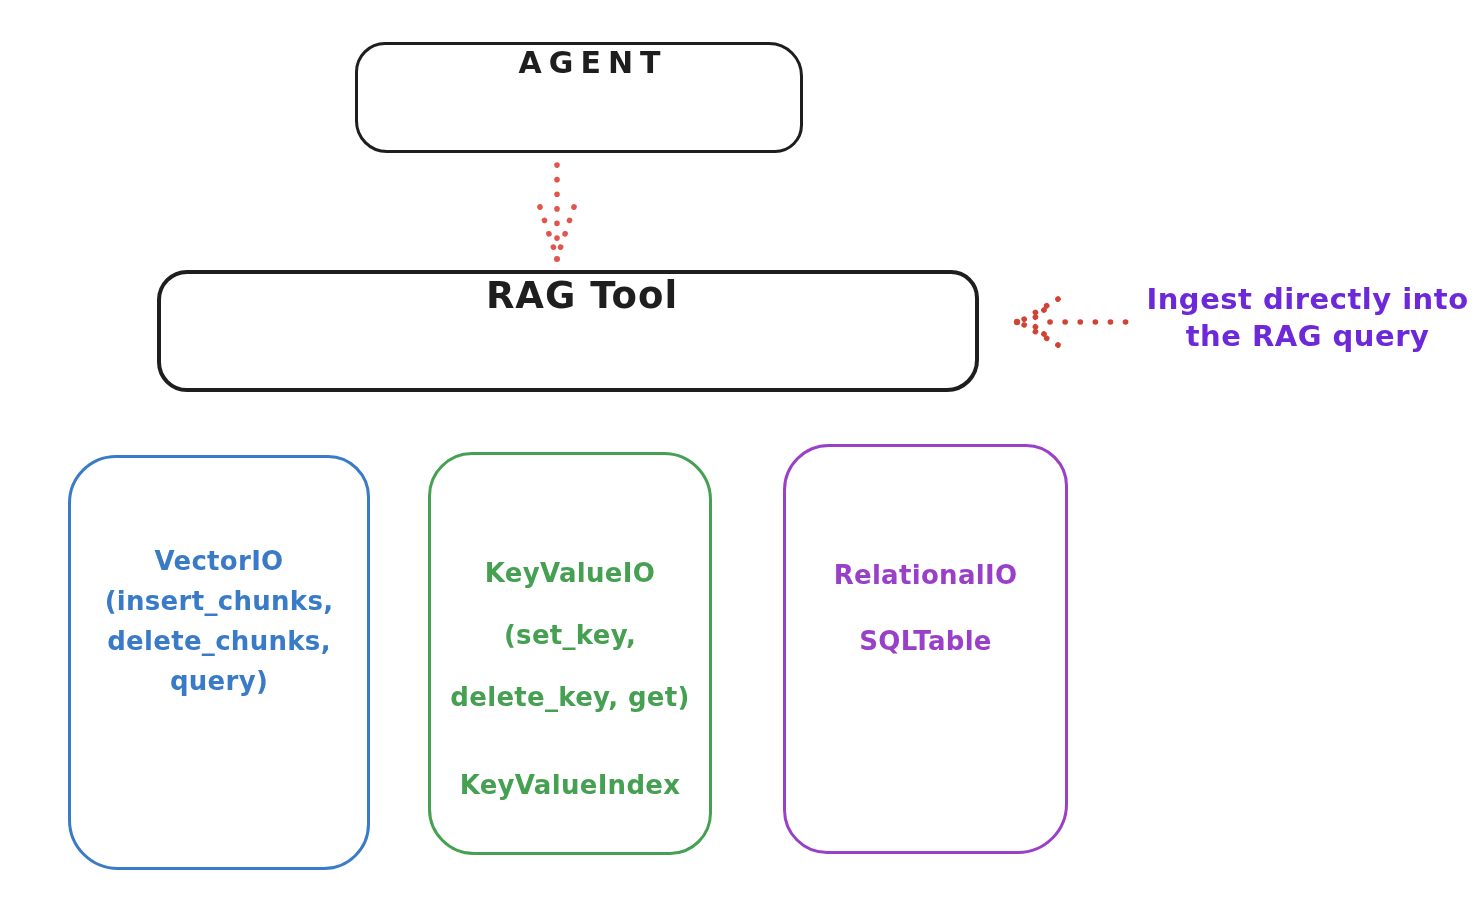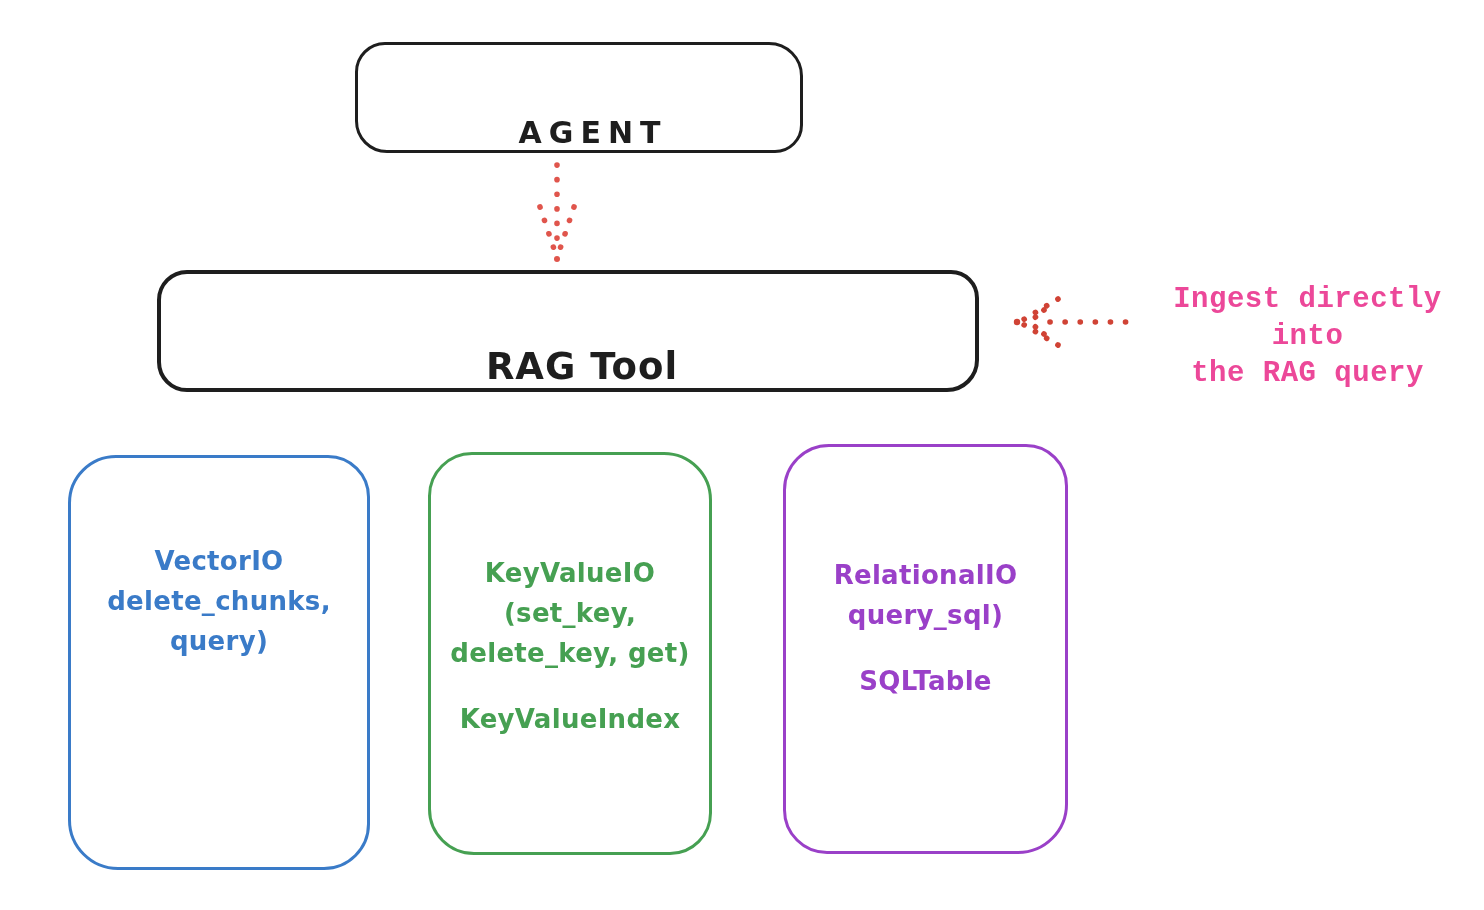--- a/index.html
+++ b/index.html
@@ -12,21 +12,21 @@
     height: 910px;
     background: #ffffff;
     overflow: hidden;
   }
 
   .node {
     position: absolute;
     border: 3.5px solid #1e1e1e;
     background: #ffffff;
     display: flex;
-    align-items: flex-end;
+    align-items: flex-start;
     justify-content: center;
     color: #1e1e1e;
     font-weight: 600;
     padding-left: 28px;
   }
 
   .agent-box {
     left: 355px; top: 42px;
     width: 448px; height: 111px;
     border-radius: 30px 34px 28px 32px;
@@ -82,20 +82,21 @@
     color: #3a7bc8;
     padding-top: 83px;
   }
 
   .keyvalue-box {
     left: 428px; top: 452px;
     width: 284px; height: 403px;
     border-radius: 44px 48px 42px 46px;
     color: #46a052;
     padding-top: 98px;
+    gap: 22px;
   }
 
   .relational-box {
     left: 783px; top: 444px;
     width: 285px; height: 410px;
     border-radius: 46px 42px 50px 44px;
     color: #9a40c8;
     padding-top: 108px;
   }
 </style>
@@ -125,37 +126,37 @@
     <g stroke="currentColor" stroke-width="5.6" stroke-linecap="round" fill="none">
       <line x1="42" y1="32" x2="128" y2="32" stroke-dasharray="0.1 15"></line>
       <line x1="50" y1="9" x2="13" y2="31" stroke-dasharray="0.1 13"></line>
       <line x1="50" y1="55" x2="13" y2="33" stroke-dasharray="0.1 13"></line>
       <line x1="36" y1="20" x2="24" y2="30" stroke-dasharray="0.1 11"></line>
       <line x1="36" y1="44" x2="24" y2="34" stroke-dasharray="0.1 11"></line>
     </g>
     <circle cx="9" cy="32" r="3.2" fill="currentColor"></circle>
   </svg>
 
-  <div class="annotation" style="color: #ec4899; font-family: Liberation Mono, monospace;">
+  <div class="annotation" style="color: #6d28d9;">
     <div>Ingest directly into</div>
     <div>the RAG query</div>
   </div>
 
   <div class="io-box vector-box" style="color: rgb(58, 123, 200);">
     <div>VectorIO</div>
+    <div>(insert_chunks,</div>
     <div>delete_chunks,</div>
     <div>query)</div>
   </div>
 
   <div class="io-box keyvalue-box" style="color: rgb(70, 160, 82);">
     <div>KeyValueIO</div>
     <div>(set_key,</div>
     <div>delete_key, get)</div>
     <div class="index-label">KeyValueIndex</div>
   </div>
 
   <div class="io-box relational-box" style="color: rgb(154, 64, 200);">
     <div>RelationalIO</div>
-    <div>query_sql)</div>
     <div class="index-label">SQLTable</div>
   </div>
 
 </div>
 
 </body></html>

